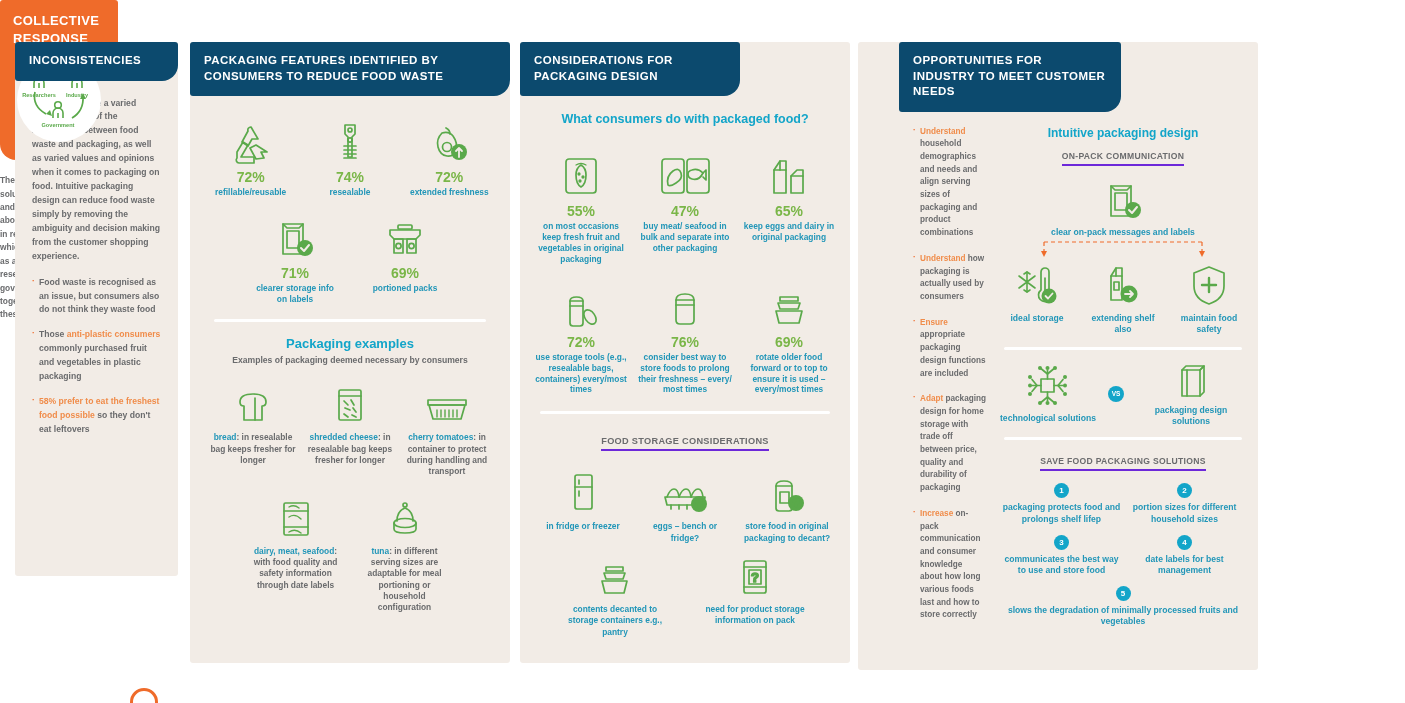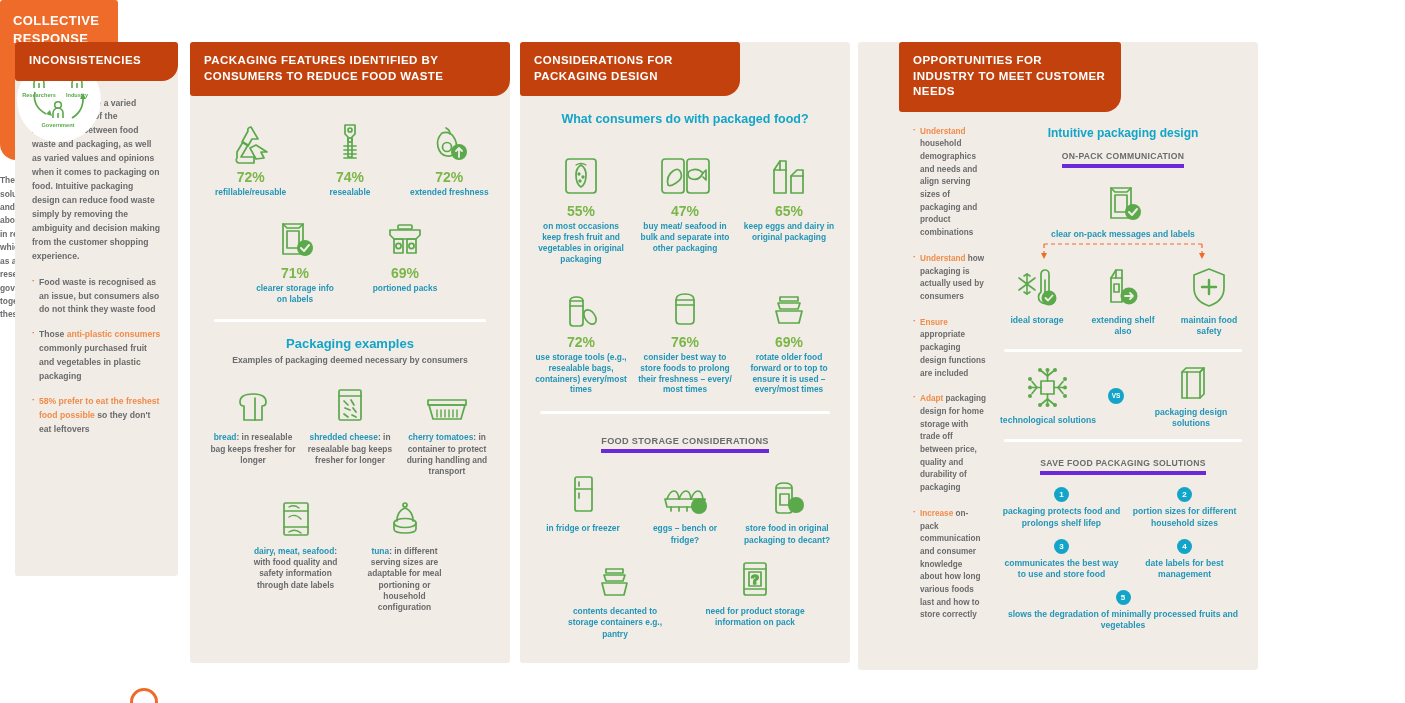--- a/index.html
+++ b/index.html
@@ -8,21 +8,21 @@
     background: #ffffff;
     font-family: "Liberation Sans", sans-serif;
     overflow: hidden;
     position: relative;
   }
   .board { position: absolute; inset: 0; }
 
   
   .col { position: absolute; background: #f2ece6; border-radius: 3px; }
   .hdr {
-    background: #c2410c; color: #fff;
+    background: #0c4a6e; color: #fff;
     font-weight: bold; font-size: 11.5px; letter-spacing: .45px;
     line-height: 1.35; padding: 11px 14px 12px 14px;
     border-radius: 3px 3px 16px 3px;
     position: relative; z-index: 3;
     text-transform: uppercase;
   }
 
   
   #col1 { left: 15px; top: 42px; width: 163px; height: 534px; }
   #col1 .hdr { width: 100%; }
@@ -55,21 +55,21 @@
   .ex .ico { height: 46px; display: flex; align-items: flex-end; justify-content: center; }
   .exlabel { color: #6a6b6d; font-weight: bold; font-size: 8.4px; line-height: 1.35; margin-top: 6px; }
   .exlabel b { color: #2296b8; }
 
   
   #col3 { left: 520px; top: 42px; width: 330px; height: 621px; }
   #col3 .hdr { width: 220px; }
   .c3body { padding: 16px 14px 16px 14px; }
   .c3title { text-align: center; color: #13a5c9; font-weight: bold; font-size: 12.5px; margin-bottom: 22px; }
   .ul-head { text-align: center; color: #6a6b6d; font-weight: bold; font-size: 9.2px;
-             letter-spacing: .3px; padding-bottom: 3px; border-bottom: 4px solid #6d28d9;
+             letter-spacing: .3px; padding-bottom: 3px; border-bottom: 2px solid #6d28d9;
              display: inline-block; }
   .ul-wrap { text-align: center; }
 
   
   #col4 { left: 858px; top: 42px; width: 400px; height: 628px; padding-left: 41px; }
   #col4 .hdr { width: 222px; }
   .c4body { display: flex; padding: 14px 12px 12px 14px; justify-content: space-between; }
   .c4left { width: 106px; }
   .c4item { position: relative; padding-left: 7px; font-size: 8.2px; line-height: 1.55;
             color: #6a6b6d; font-weight: bold; margin-bottom: 13px; }

